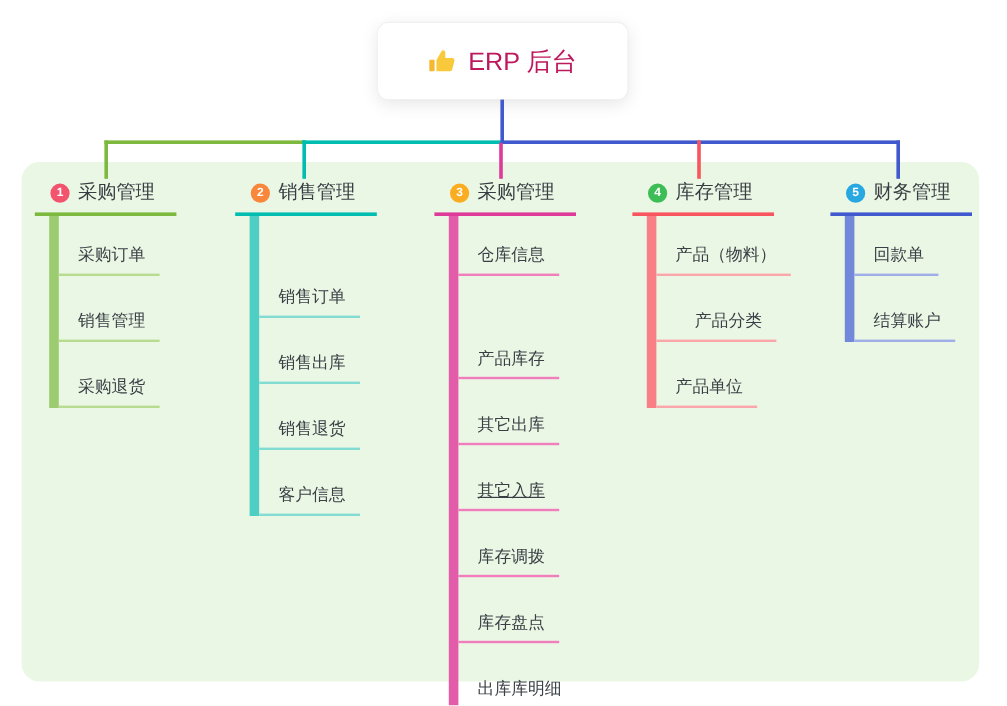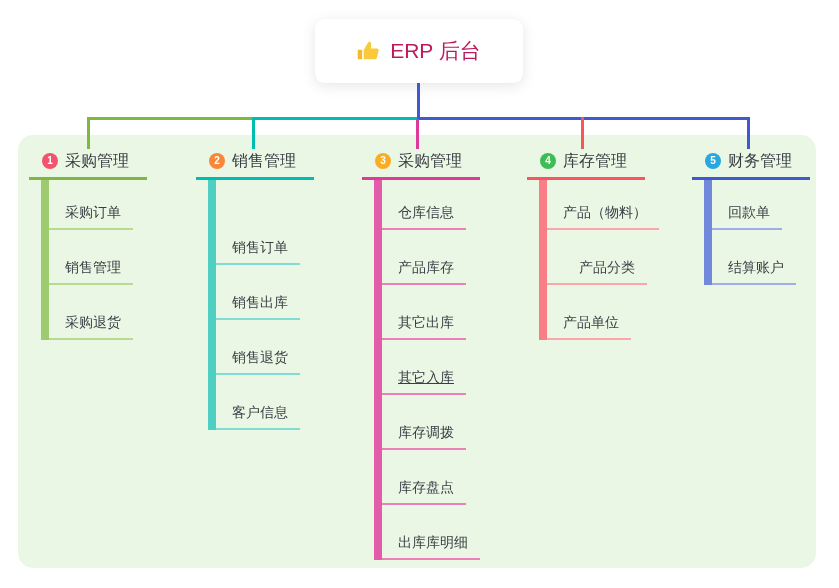--- a/index.html
+++ b/index.html
@@ -102,21 +102,21 @@
           <div class="branch-item" style="border-bottom-color: rgb(130, 220, 212);">客户信息</div>
         </div>
       </div>
       <div class="branch" style="left: 362px;">
         <div class="branch-header" style="border-bottom-color: rgb(221, 58, 153);">
           <span class="badge" style="background: rgb(251, 173, 33);">3</span>
           <span>采购管理</span>
         </div>
         <div class="branch-items" style="border-left-color: rgb(227, 92, 169);">
           <div class="branch-item" style="border-bottom-color: rgb(240, 126, 188);">仓库信息</div>
-          <div class="branch-item" style="border-bottom-color: rgb(240, 126, 188);">产品库存</div>
+          <div class="branch-item" style="border-bottom-color: rgb(240, 126, 188); margin-top: 31px;">产品库存</div>
           <div class="branch-item" style="border-bottom-color: rgb(240, 126, 188);">其它出库</div>
           <div class="branch-item" style="border-bottom-color: rgb(240, 126, 188); text-decoration: underline;">其它入库</div>
           <div class="branch-item" style="border-bottom-color: rgb(240, 126, 188);">库存调拨</div>
           <div class="branch-item" style="border-bottom-color: rgb(240, 126, 188);">库存盘点</div>
           <div class="branch-item" style="border-bottom-color: rgb(240, 126, 188);">出库库明细</div>
         </div>
       </div>
       <div class="branch" style="left: 527px;">
         <div class="branch-header" style="border-bottom-color: rgb(248, 85, 95);">
           <span class="badge" style="background: rgb(61, 189, 86);">4</span>

